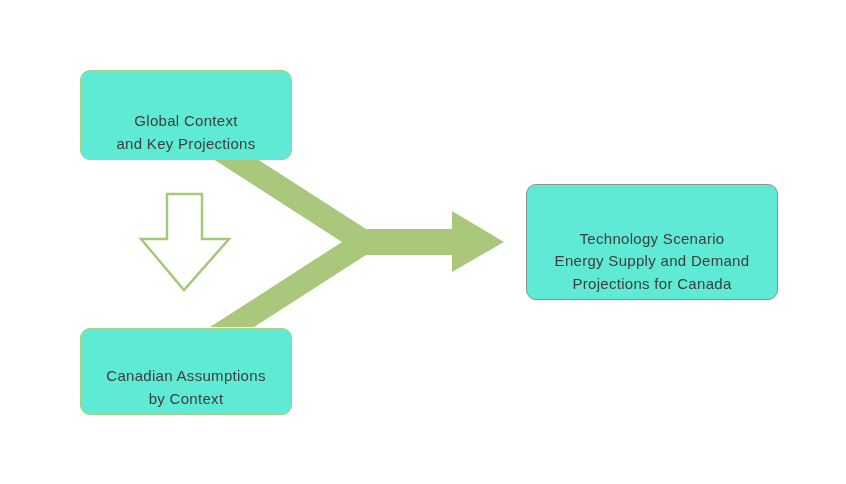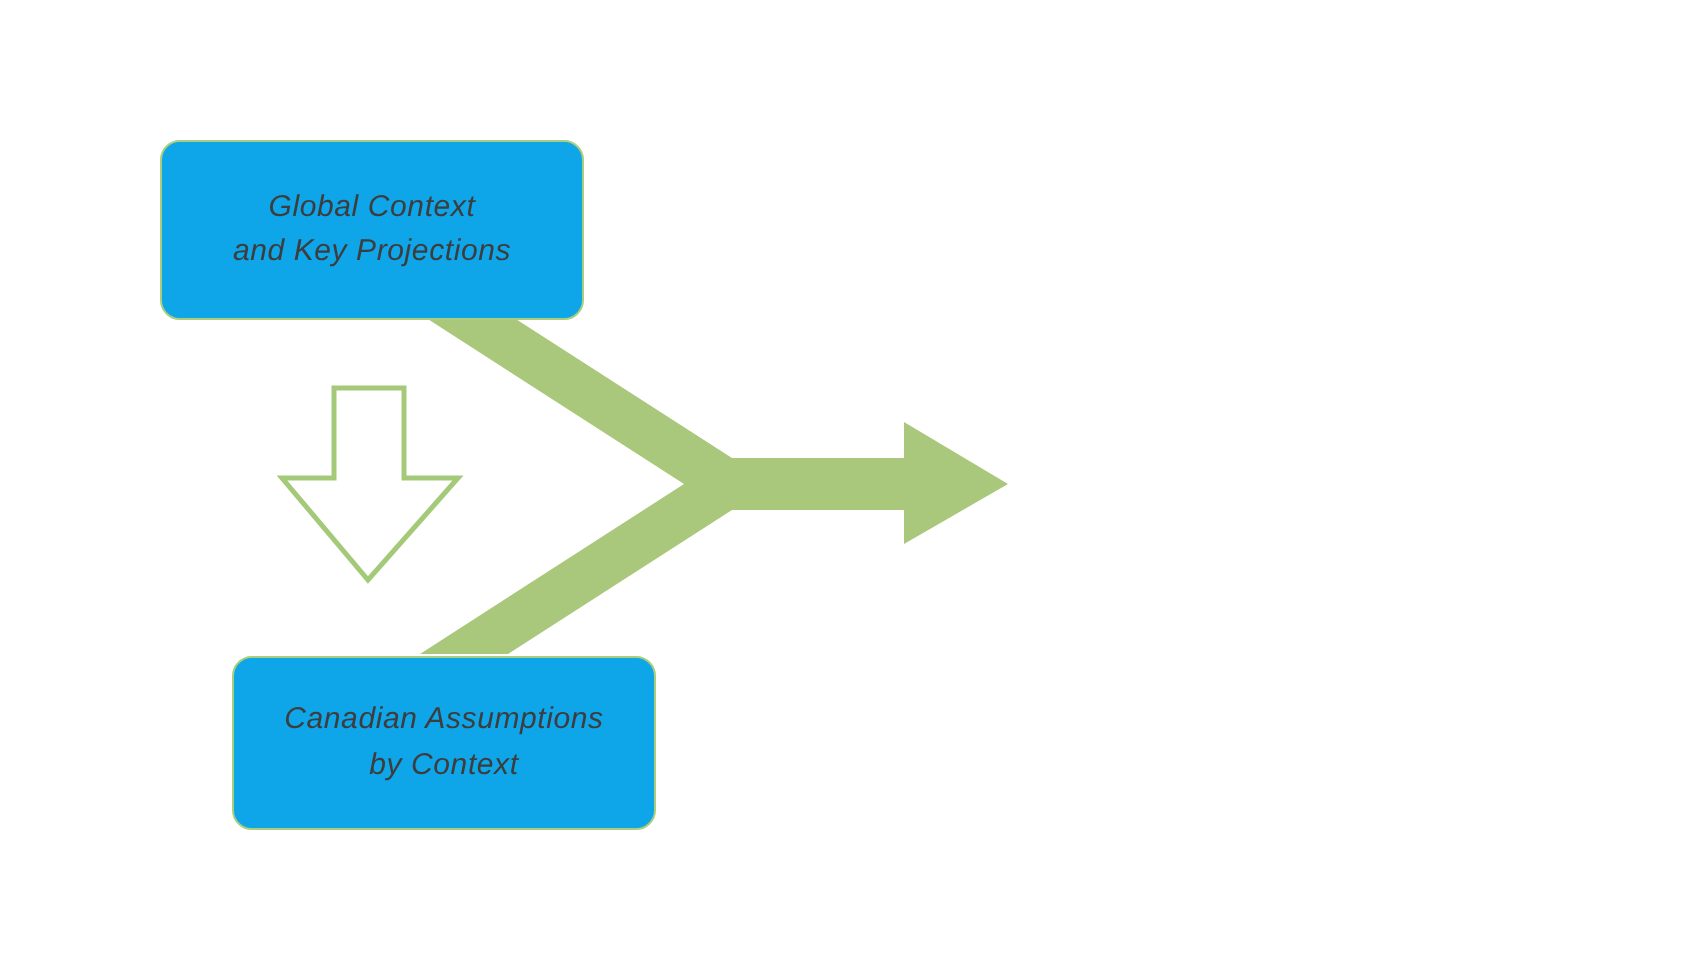--- a/index.html
+++ b/index.html
@@ -21,50 +21,48 @@
     width: 846px;
     height: 484px;
   }
   .arrows-layer {
     position: absolute;
     left: 0;
     top: 0;
   }
   .box {
     position: absolute;
-    background: #0ea5e9;
+    background: #5eead4;
     border-radius: 10px;
     display: flex;
-    align-items: center;
+    align-items: flex-end;
     justify-content: center;
     text-align: center;
     color: #3d3d3d;
     font-size: 15px;
     line-height: 1.5;
     letter-spacing: 0.3px;
-    font-style: italic;
   }
   .box-green {
     border: 1.6px solid #a9cf7e;
   }
   .box-gray {
     border: 1.5px solid #8f8f8f;
   }
   #box-global {
     left: 80px;
     top: 70px;
     width: 210px;
     height: 88px;
   }
   #box-canadian {
     left: 80px;
     top: 328px;
     width: 210px;
     height: 85px;
-    margin-left: 36px;
   }
   #box-output {
     left: 526px;
     top: 184px;
     width: 250px;
     height: 114px;
   }
   .box-label {
     padding: 4px 8px;
   }
@@ -90,14 +88,21 @@
     </div>
   </div>
 
   <div class="box box-green" id="box-canadian">
     <div class="box-label">
       <span>Canadian Assumptions</span><br>
       <span>by Context</span>
     </div>
   </div>
 
+  <div class="box box-gray" id="box-output">
+    <div class="box-label">
+      <span>Technology Scenario</span><br>
+      <span>Energy Supply and Demand</span><br>
+      <span>Projections for Canada</span>
+    </div>
+  </div>
 
 </div>
 
 </body></html>

